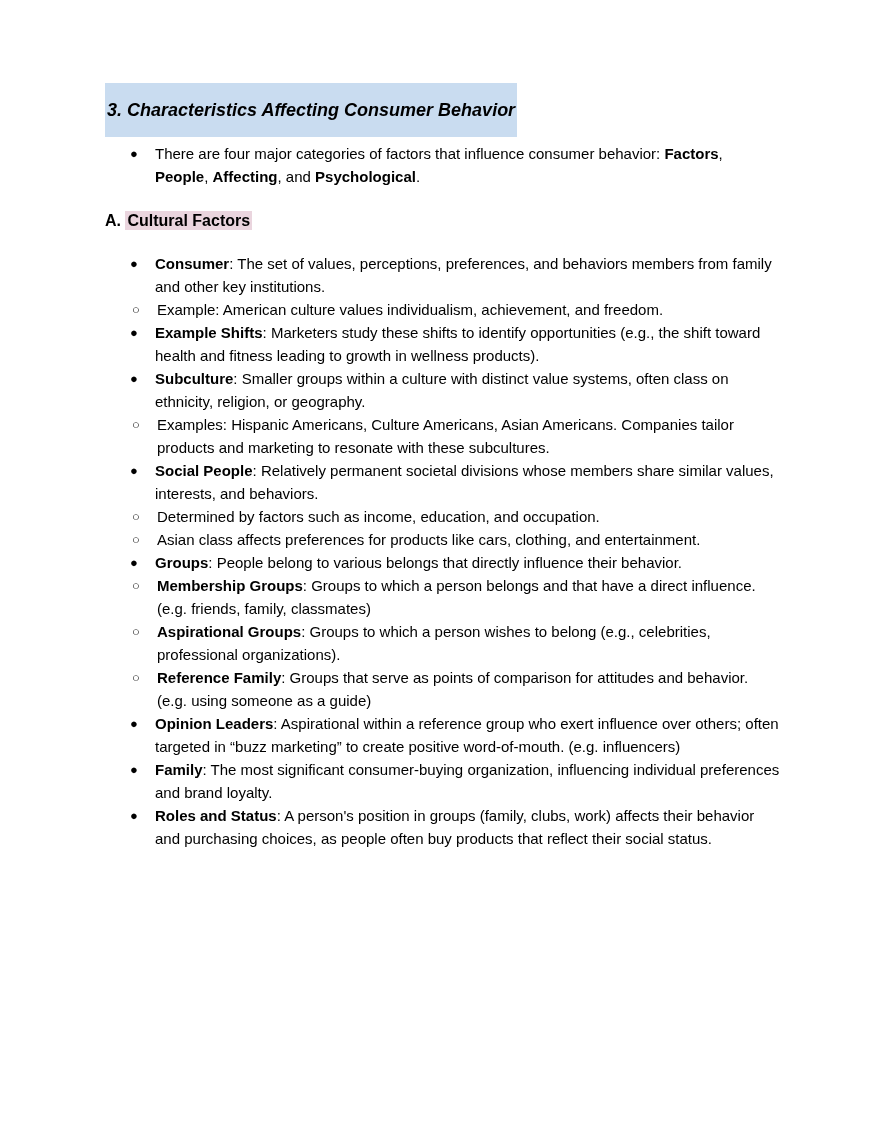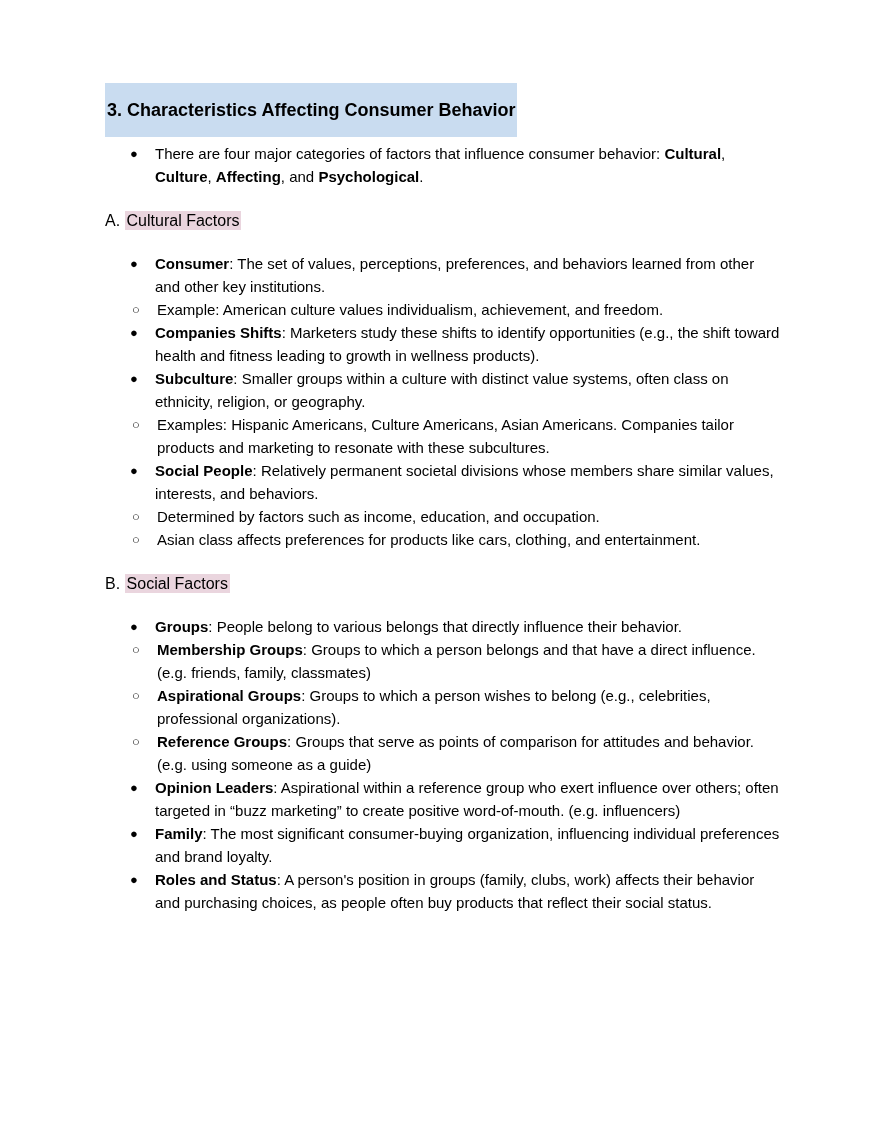--- a/index.html
+++ b/index.html
@@ -16,26 +16,26 @@
     height: 1139px;
     padding: 98px 100px 40px 105px;
     background: #ffffff;
   }
   .title {
     font-size: 18px;
     line-height: 24px;
     font-weight: bold;
     margin: 0;
   }
-  .hl-blue { background: #c9dcf0; padding: 17px 2px; }
+  .hl-blue { background: #c9dcf0; padding: 17px 2px; font-style: italic; }
   .hl-pink { background: #ead5de; padding: 1px 2px; }
   .section-heading {
     font-size: 16px;
     line-height: 22px;
-    font-weight: normal;
+    font-weight: bold;
     margin: 22px 0 20px 0;
   }
   .doc-text { font-size: 15px; line-height: 23px; }
   ul { list-style: none; margin: 0; padding: 0; }
   .intro-list { margin-top: 20px; }
   .item { display: flex; align-items: flex-start; }
   .marker1 {
     flex: none;
     width: 25px;
     margin-left: 25px;
@@ -56,45 +56,45 @@
 </head>
 <body>
 
 <div class="page">
 
   <h1 class="title"><span class="hl-blue">3. Characteristics Affecting Consumer Behavior</span></h1>
 
   <ul class="intro-list doc-text">
     <li class="item">
       <span class="marker1">●</span>
-      <div class="txt"><span>There are four major categories of factors that influence consumer behavior: </span><span class="b">Cultural</span><span>, </span><span class="b">Culture</span><span>, </span><span class="b">Affecting</span><span>, and </span><span class="b">Psychological</span><span>.</span></div>
+      <div class="txt"><span>There are four major categories of factors that influence consumer behavior: </span><span class="b">Factors</span><span>, </span><span class="b">People</span><span>, </span><span class="b">Affecting</span><span>, and </span><span class="b">Psychological</span><span>.</span></div>
     </li>
   </ul>
 
   <h2 class="section-heading"><span>A. </span><span class="hl-pink">Cultural Factors</span></h2>
 
   <ul class="doc-text">
 
     <li>
       <div class="item">
         <span class="marker1">●</span>
-        <div class="txt"><span class="b">Consumer</span><span>: The set of values, perceptions, preferences, and behaviors learned from other and other key institutions.</span></div>
+        <div class="txt"><span class="b">Consumer</span><span>: The set of values, perceptions, preferences, and behaviors members from family and other key institutions.</span></div>
       </div>
       <ul>
         <li class="item2">
           <span class="marker2">○</span>
           <div class="txt">Example: American culture values individualism, achievement, and freedom.</div>
         </li>
       </ul>
     </li>
 
     <li>
       <div class="item">
         <span class="marker1">●</span>
-        <div class="txt"><span class="b">Companies Shifts</span><span>: Marketers study these shifts to identify opportunities (e.g., the shift toward health and fitness leading to growth in wellness products).</span></div>
+        <div class="txt"><span class="b">Example Shifts</span><span>: Marketers study these shifts to identify opportunities (e.g., the shift toward health and fitness leading to growth in wellness products).</span></div>
       </div>
     </li>
 
     <li>
       <div class="item">
         <span class="marker1">●</span>
         <div class="txt"><span class="b">Subculture</span><span>: Smaller groups within a culture with distinct value systems, often class on ethnicity, religion, or geography.</span></div>
       </div>
       <ul>
         <li class="item2">
@@ -116,41 +116,40 @@
         </li>
         <li class="item2">
           <span class="marker2">○</span>
           <div class="txt">Asian class affects preferences for products like cars, clothing, and entertainment.</div>
         </li>
       </ul>
     </li>
 
   </ul>
 
-  <h2 class="section-heading"><span>B. </span><span class="hl-pink">Social Factors</span></h2>
 
   <ul class="doc-text">
 
     <li>
       <div class="item">
         <span class="marker1">●</span>
         <div class="txt"><span class="b">Groups</span><span>: People belong to various belongs that directly influence their behavior.</span></div>
       </div>
       <ul>
         <li class="item2">
           <span class="marker2">○</span>
           <div class="txt"><span class="b">Membership Groups</span><span>: Groups to which a person belongs and that have a direct influence. (e.g. friends, family, classmates)</span></div>
         </li>
         <li class="item2">
           <span class="marker2">○</span>
           <div class="txt"><span class="b">Aspirational Groups</span><span>: Groups to which a person wishes to belong (e.g., celebrities, professional organizations).</span></div>
         </li>
         <li class="item2">
           <span class="marker2">○</span>
-          <div class="txt"><span class="b">Reference Groups</span><span>: Groups that serve as points of comparison for attitudes and behavior. (e.g. using someone as a guide)</span></div>
+          <div class="txt"><span class="b">Reference Family</span><span>: Groups that serve as points of comparison for attitudes and behavior. (e.g. using someone as a guide)</span></div>
         </li>
       </ul>
     </li>
 
     <li>
       <div class="item">
         <span class="marker1">●</span>
         <div class="txt"><span class="b">Opinion Leaders</span><span>: Aspirational within a reference group who exert influence over others; often targeted in “buzz marketing” to create positive word-of-mouth. (e.g. influencers)</span></div>
       </div>
     </li>

